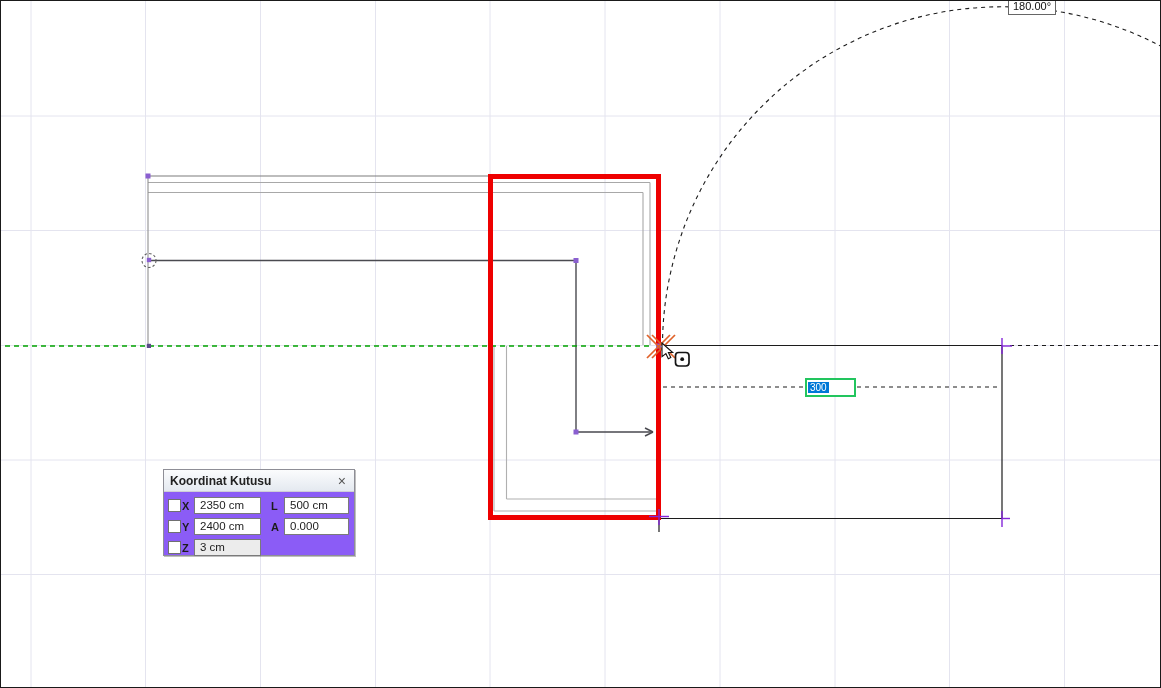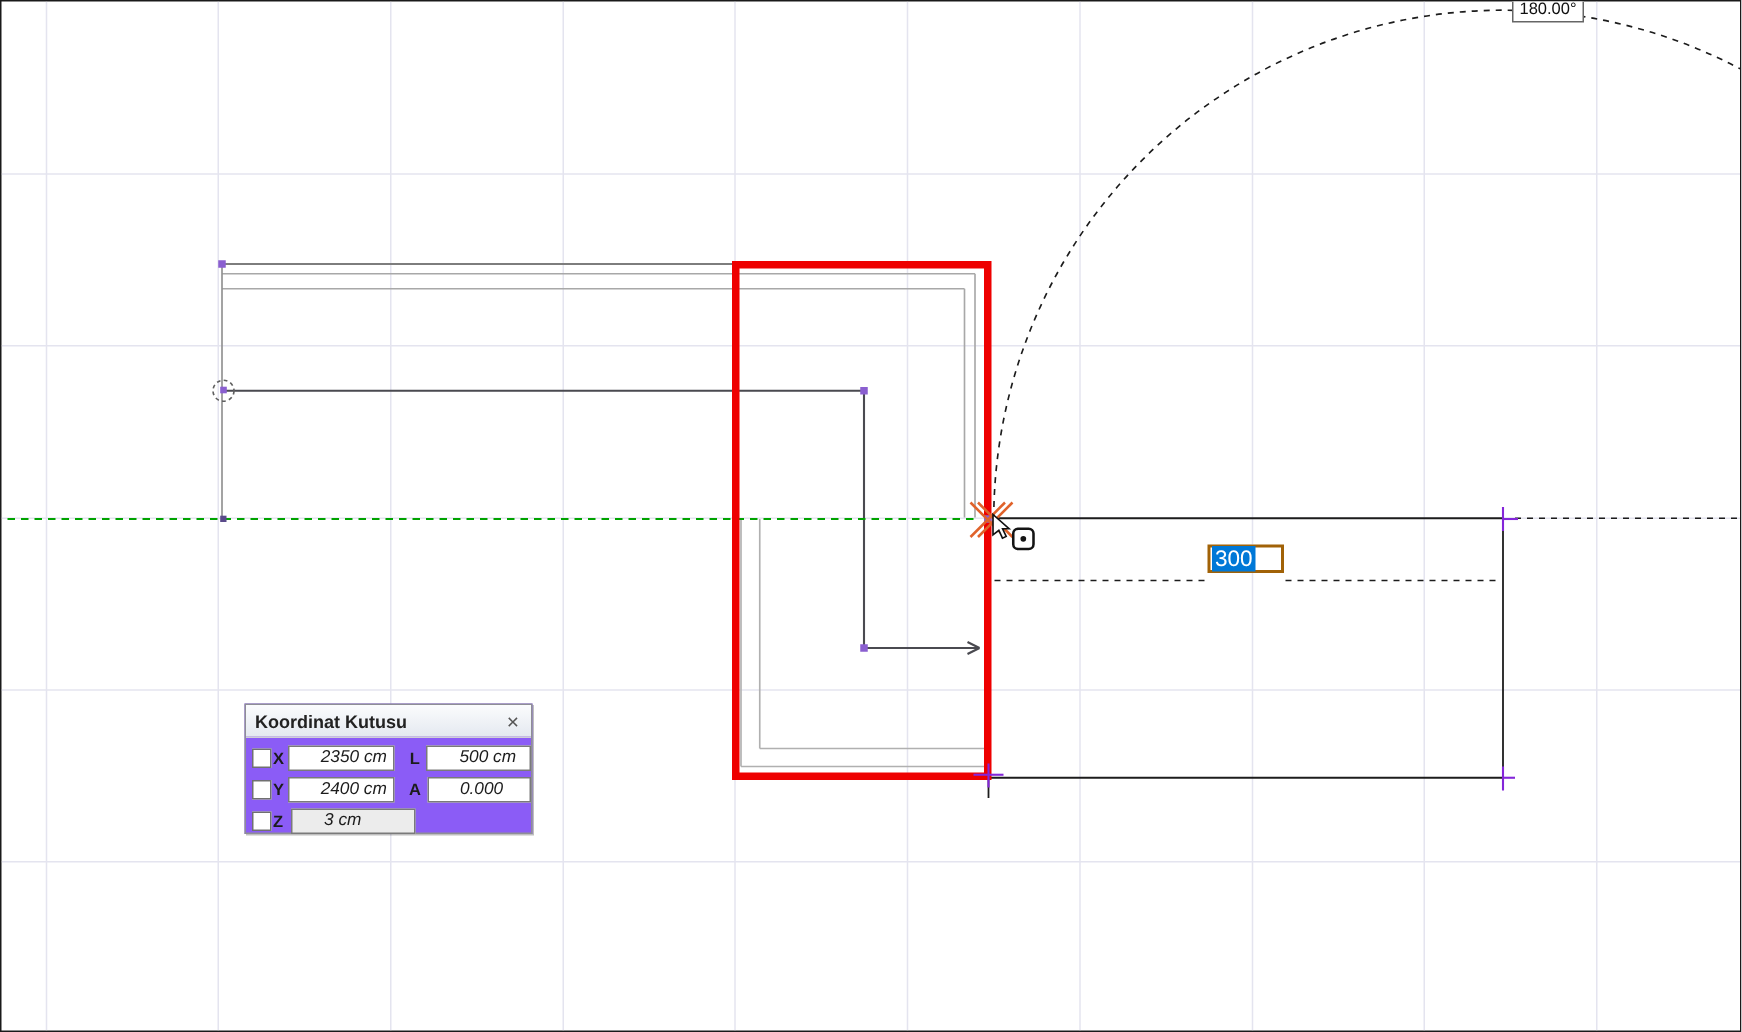--- a/index.html
+++ b/index.html
@@ -3,35 +3,35 @@
 <meta charset="utf-8">
 <style>
   html,body{margin:0;padding:0;background:#fff;font-family:"Liberation Sans",sans-serif;}
   #app{position:relative;width:1159px;height:686px;border:1px solid #1a1a1a;background:#fff;overflow:hidden;}
   svg{position:absolute;left:0;top:0;}
   .grid-line{stroke:#e4e4ef;stroke-width:1;}
   
   .angle-label{position:absolute;left:1007px;top:-4px;background:#fff;border:1px solid #666;
     padding:1px 4px 0 4px;font-size:11px;color:#111;line-height:15px;}
   
-  .len-input{position:absolute;left:804px;top:362px;width:47px;height:15px;background:#fff;
-    border:2px solid #a16207;font-size:15px;line-height:15px;white-space:nowrap;}
+  .len-input{position:absolute;left:804px;top:377px;width:47px;height:15px;background:#fff;
+    border:2px solid #22c55e;font-size:10px;line-height:15px;white-space:nowrap;}
   .len-input .sel{background:#0078d7;color:#fff;padding:0 2px;margin-left:1px;}
   
   .dialog{position:absolute;left:162px;top:468px;width:190px;height:85px;background:#8b5cf6;
     border:1px solid #8e8e96;box-shadow:1px 1px 0 rgba(0,0,0,.25);font-size:12px;color:#1c1c1c;}
   .titlebar{height:21px;background:linear-gradient(#fbfcfd,#e4e9f0);border-bottom:1px solid #cfcfd6;
     display:flex;align-items:center;padding:0 6px;}
   .titlebar .title{font-weight:bold;font-size:12px;color:#222;flex:1;}
   .titlebar .close{color:#555;font-size:14px;line-height:14px;cursor:default;padding:0 2px;}
   .drow{display:flex;align-items:center;height:21px;margin:0 0 0 4px;}
   .cb{width:11px;height:11px;background:#fff;border:1px solid #707070;flex:none;}
   .axis-lbl{width:11px;font-weight:bold;font-size:11px;margin:0 1px 0 1px;}
   .field{height:15px;background:#fff;border:1px solid #7a7a7a;font-size:11.5px;line-height:15px;
-    padding:0 0 0 21px;white-space:nowrap;font-style:italic;}
+    padding:0 0 0 5px;white-space:nowrap;}
   .f1{width:60px;}
   .f2{width:58px;}
   .lbl2{width:9px;margin:0 4px 0 10px;font-size:11px;font-weight:bold;}
   .field.disabled{background:#ececec;}
 </style>
 </head>
 <body>
 
 <div id="app">
 

